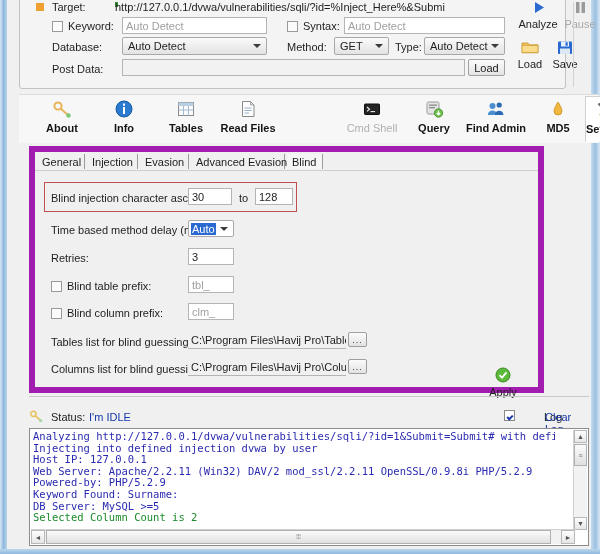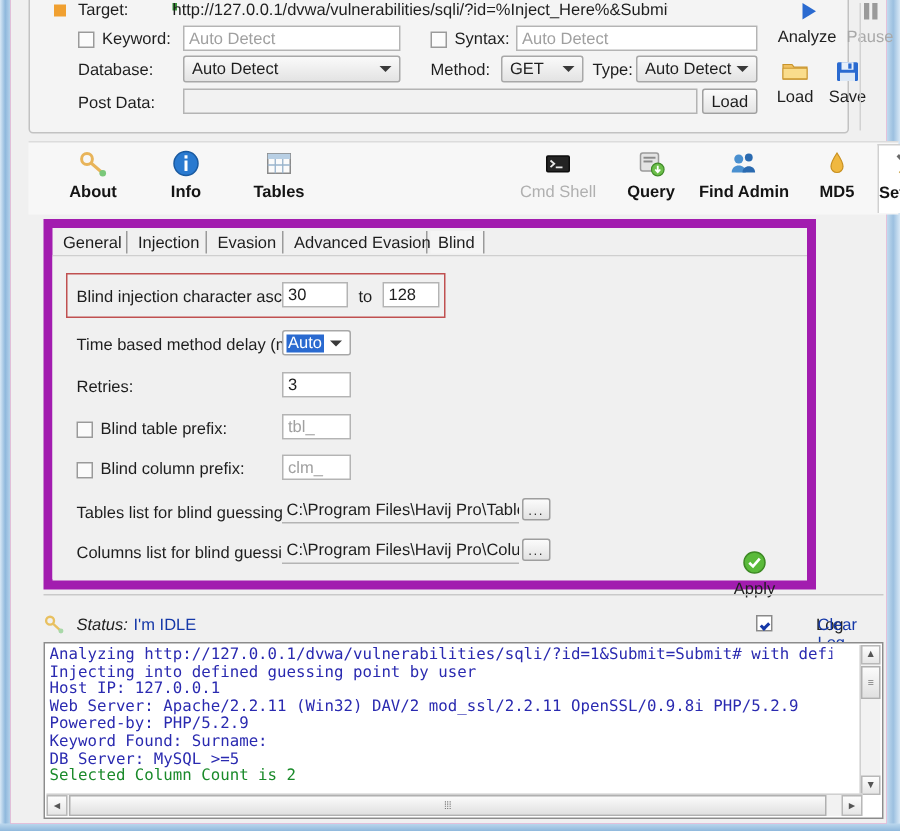--- a/index.html
+++ b/index.html
@@ -3,21 +3,21 @@
 <meta charset="utf-8">
 <style>
   html,body{margin:0;padding:0;}
   body{
     width:600px;height:554px;overflow:hidden;
     font-family:"Liberation Sans", sans-serif;
     font-size:11px;color:#1a1a1a;
     background:#c8dcf0;
   }
   #app{position:absolute;left:0;top:0;width:600px;height:554px;
-       background:#ec4899;}
+       background:#4c1d95;}
 
   
   .chrome-left{position:absolute;left:0;top:0;width:7px;height:554px;
       background:linear-gradient(to right,#d8e8f6,#8fb8dc,#b8d4ec);}
   .chrome-right{position:absolute;right:0;top:0;width:9px;height:554px;
       background:linear-gradient(to left,#d8e8f6,#9cc0e0,#c4dcf0);}
   .chrome-bottom{position:absolute;left:0;bottom:0;width:600px;height:5px;
       background:linear-gradient(to bottom,#bcd8ee,#8fb8dc);}
 
   .client{position:absolute;left:7px;top:0;width:584px;height:549px;
@@ -244,20 +244,32 @@
             <rect x="2.5" y="3.5" width="15" height="13" fill="#fbfbfb" stroke="#8a8a8a" stroke-width="1"></rect>
             <rect x="2.5" y="3.5" width="15" height="3.5" fill="#b8cfe4"></rect>
             <line x1="7.5" y1="7" x2="7.5" y2="16.5" stroke="#9ab4cc" stroke-width="0.9"></line>
             <line x1="12.5" y1="7" x2="12.5" y2="16.5" stroke="#9ab4cc" stroke-width="0.9"></line>
             <line x1="2.5" y1="11" x2="17.5" y2="11" stroke="#9ab4cc" stroke-width="0.9"></line>
           </svg>
         </span>
         <span class="cap">Tables</span>
       </div>
 
+      <div class="tbitem" style="left:198px;">
+        <span class="ic">
+          <svg width="20" height="20" viewBox="0 0 20 20">
+            <path d="M4.5 2.5 h8 l3.5 3.5 v11.5 h-11.5 Z" fill="#fdfdfd" stroke="#8a8a8a" stroke-width="1"></path>
+            <path d="M12.5 2.5 v3.5 h3.5 Z" fill="#d8e4ee" stroke="#8a8a8a" stroke-width="0.7"></path>
+            <line x1="6.5" y1="9" x2="13.5" y2="9" stroke="#9ab4cc" stroke-width="1"></line>
+            <line x1="6.5" y1="11.5" x2="13.5" y2="11.5" stroke="#9ab4cc" stroke-width="1"></line>
+            <line x1="6.5" y1="14" x2="11" y2="14" stroke="#9ab4cc" stroke-width="1"></line>
+          </svg>
+        </span>
+        <span class="cap">Read Files</span>
+      </div>
 
 
       <div class="tbitem dis" style="left:322px;">
         <span class="ic">
           <svg width="20" height="20" viewBox="0 0 20 20">
             <rect x="2.5" y="5" width="15" height="10.5" rx="0.8" fill="#242424" stroke="#0d0d0d" stroke-width="1"></rect>
             <path d="M5 8 L7.5 10.2 L5 12.4" stroke="#e8e8e8" stroke-width="1.2" fill="none"></path>
             <line x1="8.5" y1="12.6" x2="13" y2="12.6" stroke="#e8e8e8" stroke-width="1.1"></line>
           </svg>
         </span>
@@ -368,31 +380,31 @@
     <div class="sep-h" style="left:22px;top:396px;width:560px;"></div>
 
     <div class="statusrow">
       <span style="position:absolute;left:0;top:1px;">
         <svg width="14" height="14" viewBox="0 0 16 16">
           <circle cx="5" cy="5.5" r="3" fill="none" stroke="#e8c060" stroke-width="1.8"></circle>
           <path d="M7 7.5 L13 13" stroke="#e8c060" stroke-width="1.8" fill="none"></path>
           <circle cx="13.3" cy="13.3" r="1.9" fill="#a8d8a8"></circle>
         </svg>
       </span>
-      <div class="statuslbl" style="left:22px;top:3px;font-style:italic;">Status:</div>
+      <div class="statuslbl" style="left:22px;top:3px;">Status:</div>
       <div class="statusval" style="left:60px;top:3px;">I'm IDLE</div>
 
       <div class="logcb" style="left:475px;top:2px;"></div>
       <div class="statuslbl" style="left:490px;top:3px;margin-left:25px;">Log</div>
       <div class="clearlog" style="left:516px;top:3px;">Clear Log</div>
     </div>
 
     <div class="logwrap">
       <div class="logtext" id="logtext"><span class="b">Analyzing http://127.0.0.1/dvwa/vulnerabilities/sqli/?id=1&amp;Submit=Submit# with defined inj
-</span><span class="b">Injecting into defined guessing point by user
+</span><span class="b">Injecting into defined injection dvwa by user
 </span><span class="b">Host IP: 127.0.0.1
 </span><span class="b">Web Server: Apache/2.2.11 (Win32) DAV/2 mod_ssl/2.2.11 OpenSSL/0.9.8i PHP/5.2.9
 </span><span class="b">Powered-by: PHP/5.2.9
 </span><span class="b">Keyword Found: Surname:
 </span><span class="b">DB Server: MySQL &gt;=5
 </span><span class="g">Selected Column Count is 2
 </span></div>
 
       <div class="vscroll">
         <div class="sbtn" style="left:0;top:0;width:13px;height:13px;">▲</div>

